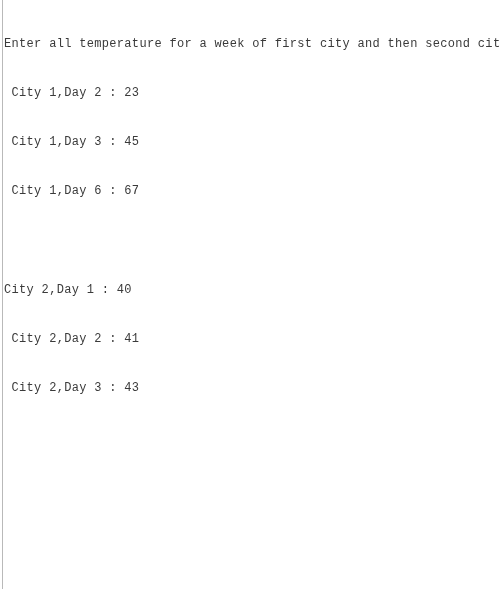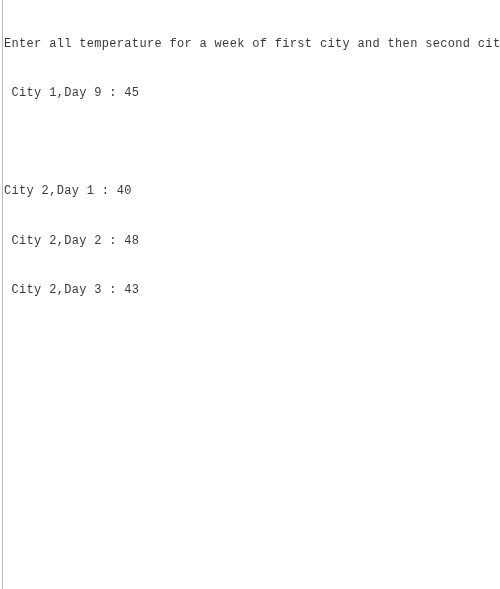--- a/index.html
+++ b/index.html
@@ -59,24 +59,26 @@
 </style>
 </head>
 <body>
 
 <div id="console-window">
 
   <div id="left-rule"></div>
 
   <div id="console-text">
     <span class="console-line">Enter all temperature for a week of first city and then second city.</span>
-    <span class="console-line"> City 1,Day 9 : 45</span>
+    <span class="console-line"> City 1,Day 2 : 23</span>
+    <span class="console-line"> City 1,Day 3 : 45</span>
+    <span class="console-line"> City 1,Day 6 : 67</span>
     <span class="console-line blank"></span>
     <span class="console-line">City 2,Day 1 : 40</span>
-    <span class="console-line"> City 2,Day 2 : 48</span>
+    <span class="console-line"> City 2,Day 2 : 41</span>
     <span class="console-line"> City 2,Day 3 : 43</span>
     
     
     
     
     
     
     
     
     

